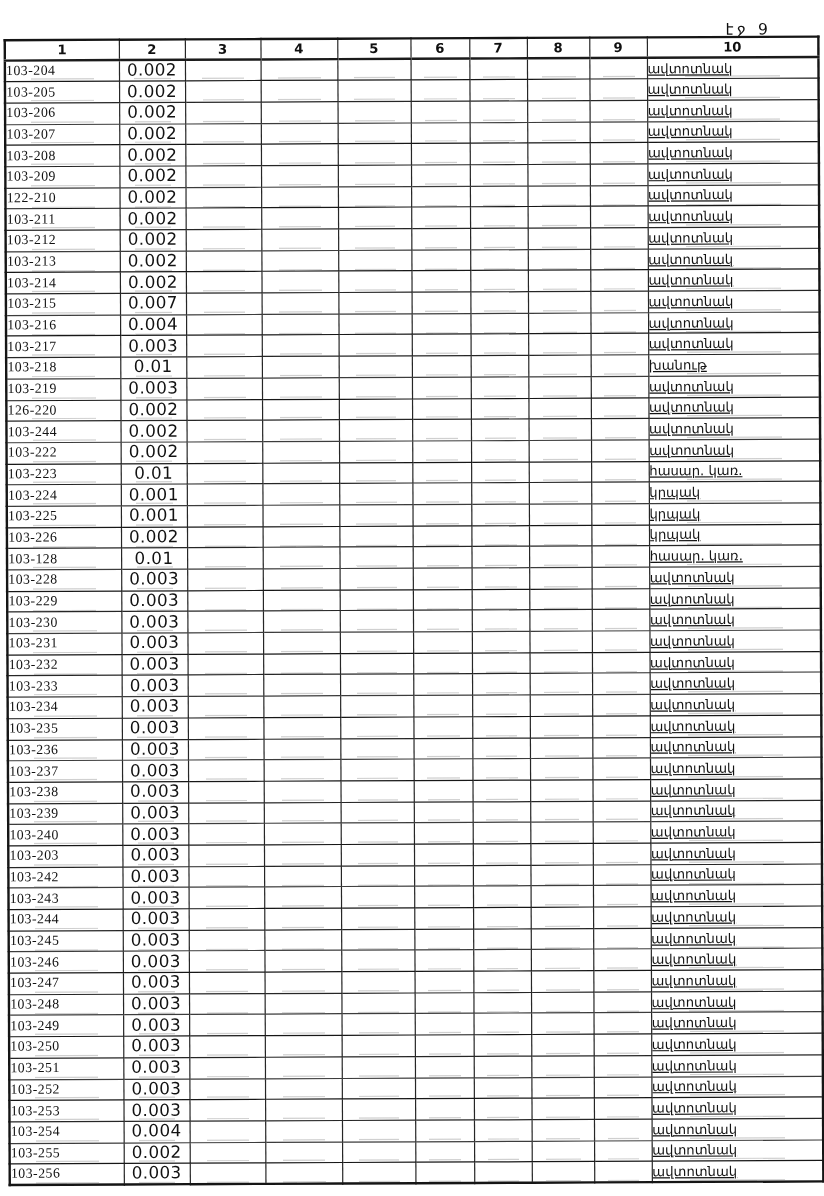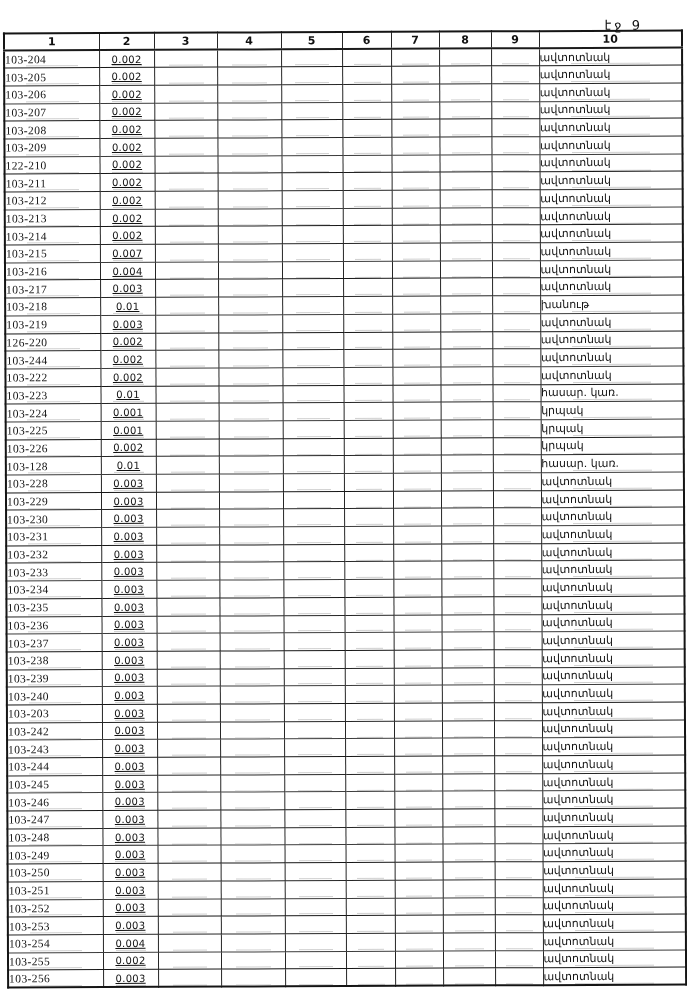--- a/index.html
+++ b/index.html
@@ -60,31 +60,31 @@
   }
   .cell-id {
     font-size: 11.5px;
     text-align: left;
     padding-left: 5px;
     letter-spacing: 0.4px;
     color: #121212;
     font-family: Liberation Serif, serif;
   }
   .cell-value {
-    font-size: 10px;
+    font-size: 14px;
     text-align: center;
     letter-spacing: 0.3px;
     color: #121212;
-    text-decoration: underline;
   }
   .cell-label {
     font-size: 11px;
     text-align: left;
     padding-left: 4px;
     color: #131313;
+    text-decoration: underline;
   }
 </style>
 </head>
 <body>
 
 <div class="sheet">
   <div class="page-label">էջ 9</div>
 
   <table class="doc-table">
     <colgroup>

